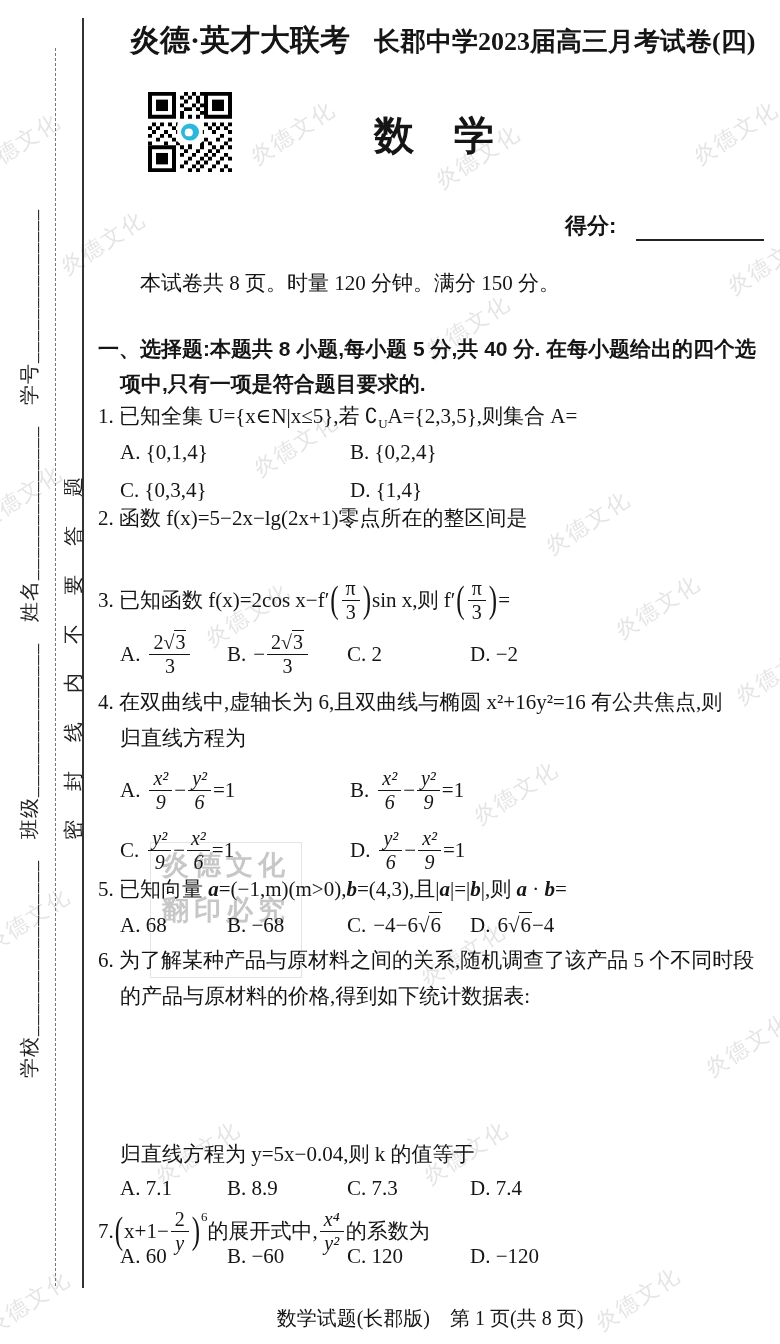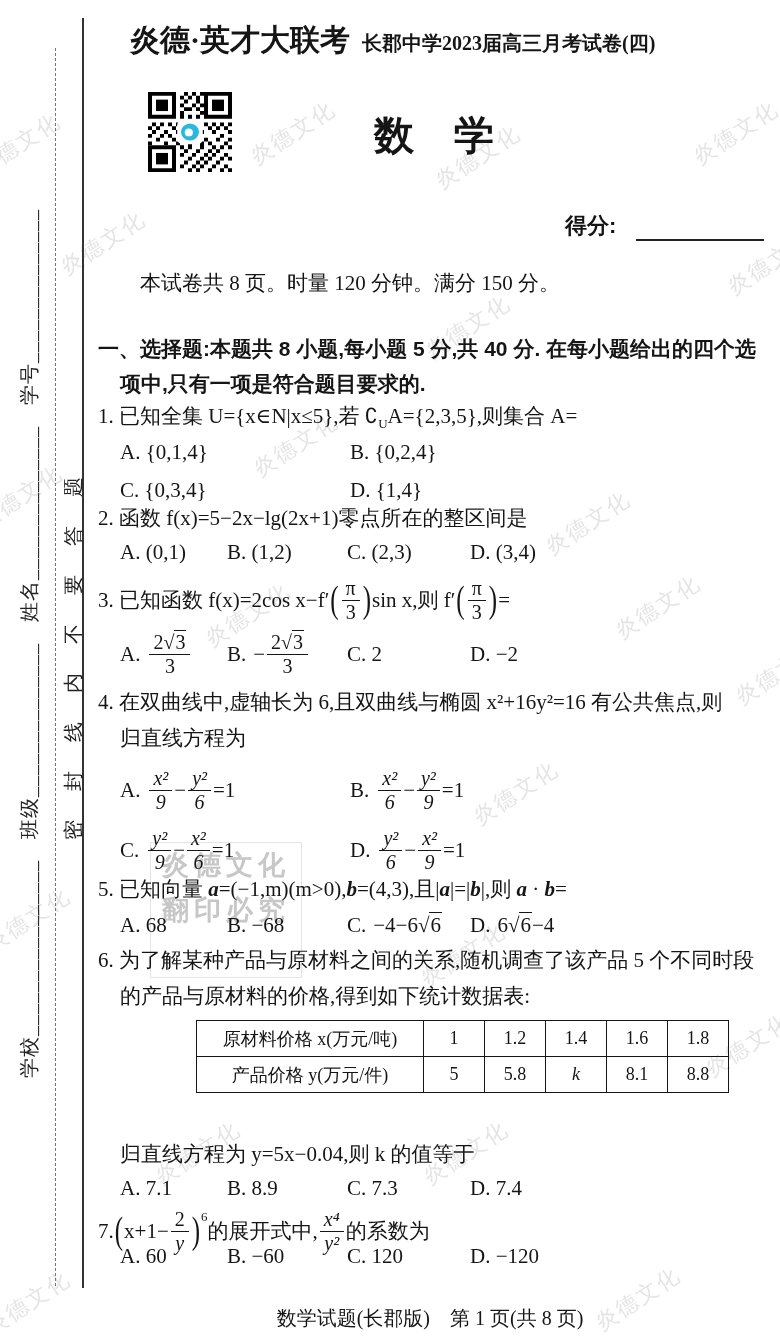--- a/index.html
+++ b/index.html
@@ -2,23 +2,23 @@
 <html><head>
 <meta charset="utf-8">
 <style>
   html,body{margin:0;padding:0}
   #page{position:relative;width:780px;height:1344px;background:#ffffff;overflow:hidden;
         font-family:"Liberation Serif","DejaVu Serif","DejaVu Sans",serif;color:#151515}
   .abs{position:absolute;white-space:nowrap}
   .txt{font-size:21px;line-height:1.2}
   .hei{font-family:"Liberation Sans","DejaVu Sans",sans-serif;font-weight:bold}
   
-  .hdr{display:flex;align-items:baseline;gap:12px}
+  .hdr{display:flex;align-items:baseline;gap:24px}
   .brand{font-size:30px;font-weight:900;letter-spacing:0px}
-  .hdr-rest{font-size:20px;font-weight:600;letter-spacing:0px}
+  .hdr-rest{font-size:26px;font-weight:600;letter-spacing:0px}
   .subject{font-size:40px;font-weight:bold;font-family:"Liberation Sans","DejaVu Sans",sans-serif}
   .score-label{font-size:22px}
   .uline{position:absolute;height:1.5px;background:#222}
   
   .vline-solid{position:absolute;left:82px;top:18px;width:1.5px;height:1270px;background:#333}
   .vline-dash{position:absolute;left:55px;top:48px;height:1238px;width:0;border-left:1px dashed #777}
   .rot{transform:rotate(-90deg);transform-origin:0 0;position:absolute;white-space:nowrap}
   .student{font-size:20px;letter-spacing:1px;color:#222}
   .seal{font-size:20px;letter-spacing:29px;color:#222}
   
@@ -124,26 +124,20 @@
   <div class="row" style="top:440px">
     <span class="opt" style="left:120px">A. {0,1,4}</span>
     <span class="opt" style="left:350px">B. {0,2,4}</span>
   </div>
   <div class="row" style="top:478px">
     <span class="opt" style="left:120px">C. {0,3,4}</span>
     <span class="opt" style="left:350px">D. {1,4}</span>
   </div>
 
   <div class="abs txt" style="left:98px;top:506px">2. 函数 f(x)=5−2x−lg(2x+1)零点所在的整区间是</div>
-  <div class="row" style="top:540px">
-    <span class="opt" style="left:120px">A. (0,1)</span>
-    <span class="opt" style="left:227px">B. (1,2)</span>
-    <span class="opt" style="left:347px">C. (2,3)</span>
-    <span class="opt" style="left:470px">D. (3,4)</span>
-  </div>
 
   <div class="fstem" style="left:98px;top:578px;height:44px">
     <span>3. 已知函数 f(x)=2cos x−f′</span>
       <span class="bp">(</span>
       <span class="fr">
         <span class="n">π</span>
         <span class="d">3</span>
       </span>
       <span class="bp">)</span>
       <span>sin x,则 f′</span>
@@ -237,42 +231,20 @@
   <div class="abs txt" style="left:98px;top:877px"><span>5. 已知向量 </span><span class="vec">a</span><span>=(−1,m)(m&gt;0),</span><span class="vec">b</span><span>=(4,3),且|</span><span class="vec">a</span><span>|=|</span><span class="vec">b</span><span>|,则 </span><span class="vec">a</span><span> · </span><span class="vec">b</span><span>=</span></div>
   <div class="row" style="top:913px">
     <span class="opt" style="left:120px">A. 68</span>
     <span class="opt" style="left:227px">B. −68</span>
     <span class="opt" style="left:347px"><span class="lbl">C.</span><span>−4−6</span><span>√</span><span class="rb">6</span></span>
     <span class="opt" style="left:470px"><span class="lbl">D.</span><span>6</span><span>√</span><span class="rb">6</span><span>−4</span></span>
   </div>
 
   <div class="abs txt" style="left:98px;top:948px">6. 为了解某种产品与原材料之间的关系,随机调查了该产品 5 个不同时段</div>
   <div class="abs txt" style="left:120px;top:984px">的产品与原材料的价格,得到如下统计数据表:</div>
-  <div class="abs" style="left:196px;top:1020px">
-    <table class="data">
-      <tbody>
-          <tr>
-        <td class="rowhead">原材料价格 x(万元/吨)</td>
-        <td class="val">1</td>
-        <td class="val">1.2</td>
-        <td class="val">1.4</td>
-        <td class="val">1.6</td>
-        <td class="val">1.8</td>
-      </tr>
-      <tr>
-        <td class="rowhead">产品价格 y(万元/件)</td>
-        <td class="val">5</td>
-        <td class="val">5.8</td>
-        <td class="val iv">k</td>
-        <td class="val">8.1</td>
-        <td class="val">8.8</td>
-      </tr>
-    </tbody>
-      </table>
-  </div>
   <div class="abs txt" style="left:120px;top:1142px">归直线方程为 y=5x−0.04,则 k 的值等于</div>
   <div class="row" style="top:1176px">
     <span class="opt" style="left:120px">A. 7.1</span>
     <span class="opt" style="left:227px">B. 8.9</span>
     <span class="opt" style="left:347px">C. 7.3</span>
     <span class="opt" style="left:470px">D. 7.4</span>
   </div>
 
   <div class="fstem" style="left:98px;top:1205px;height:52px">
     <span>7. </span>

